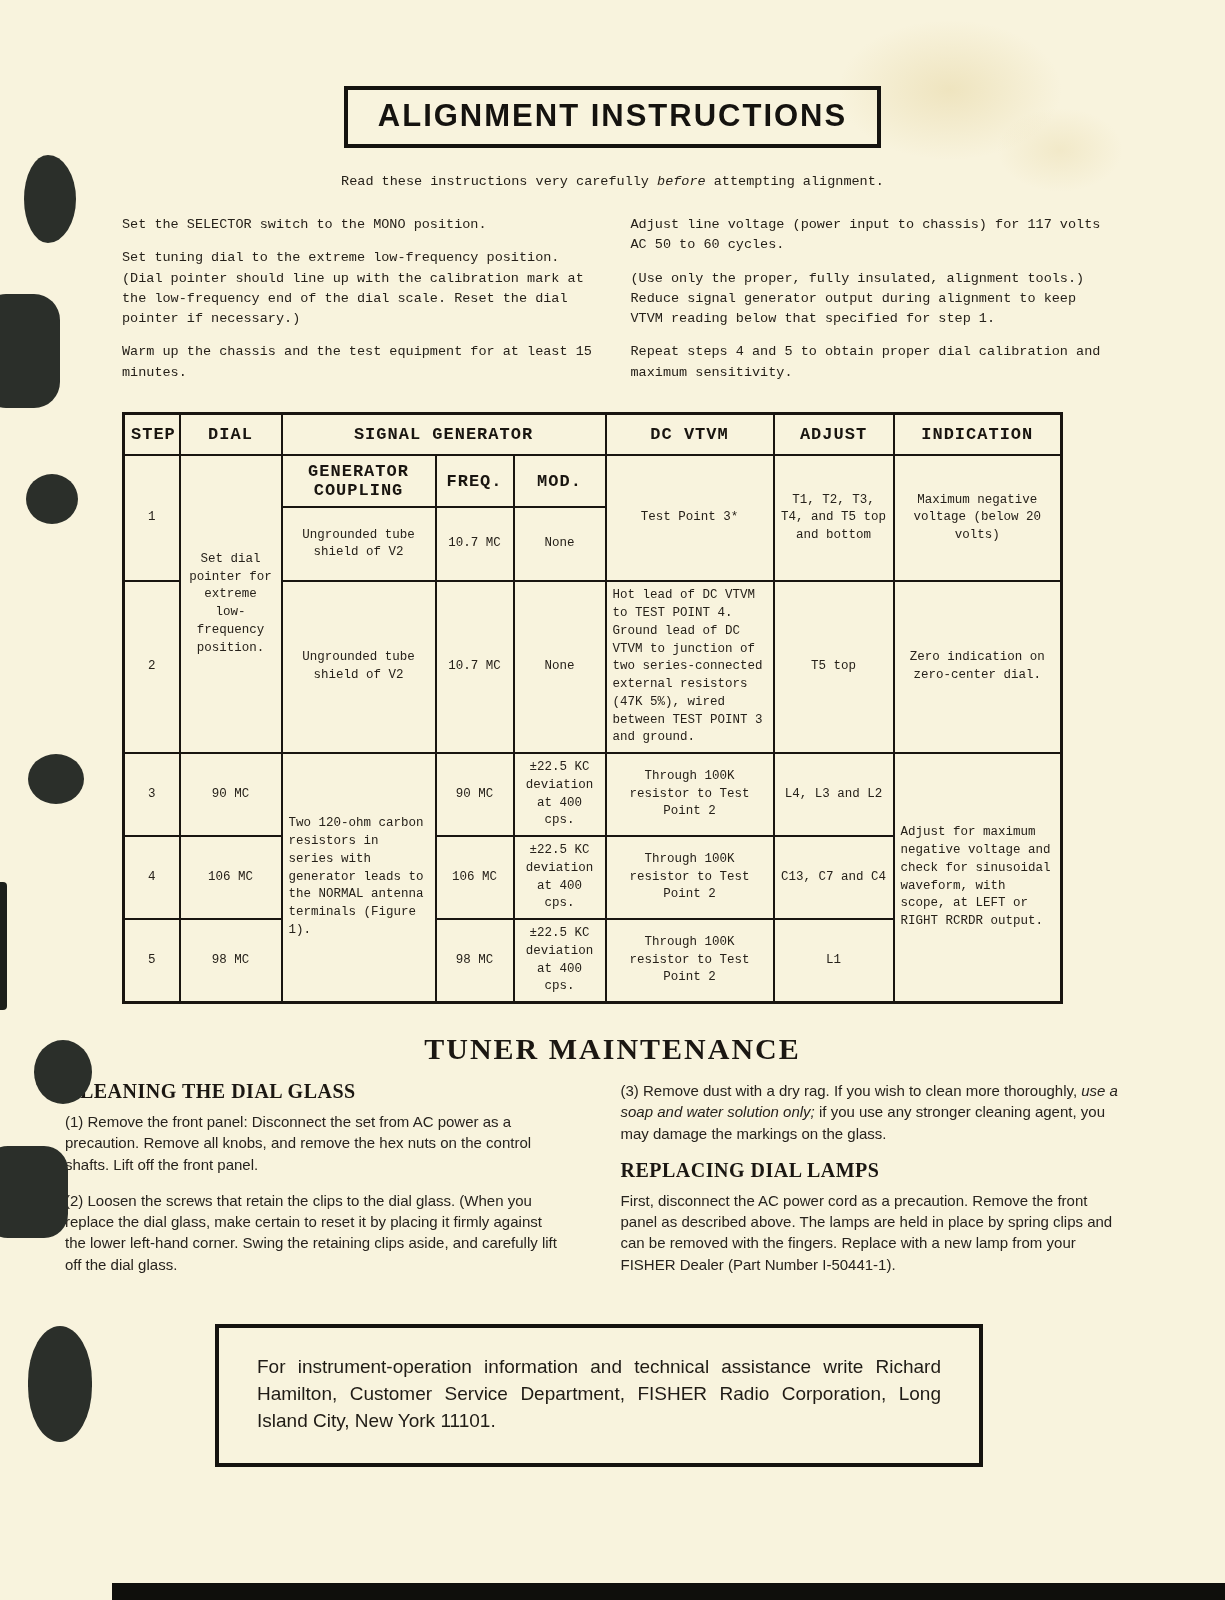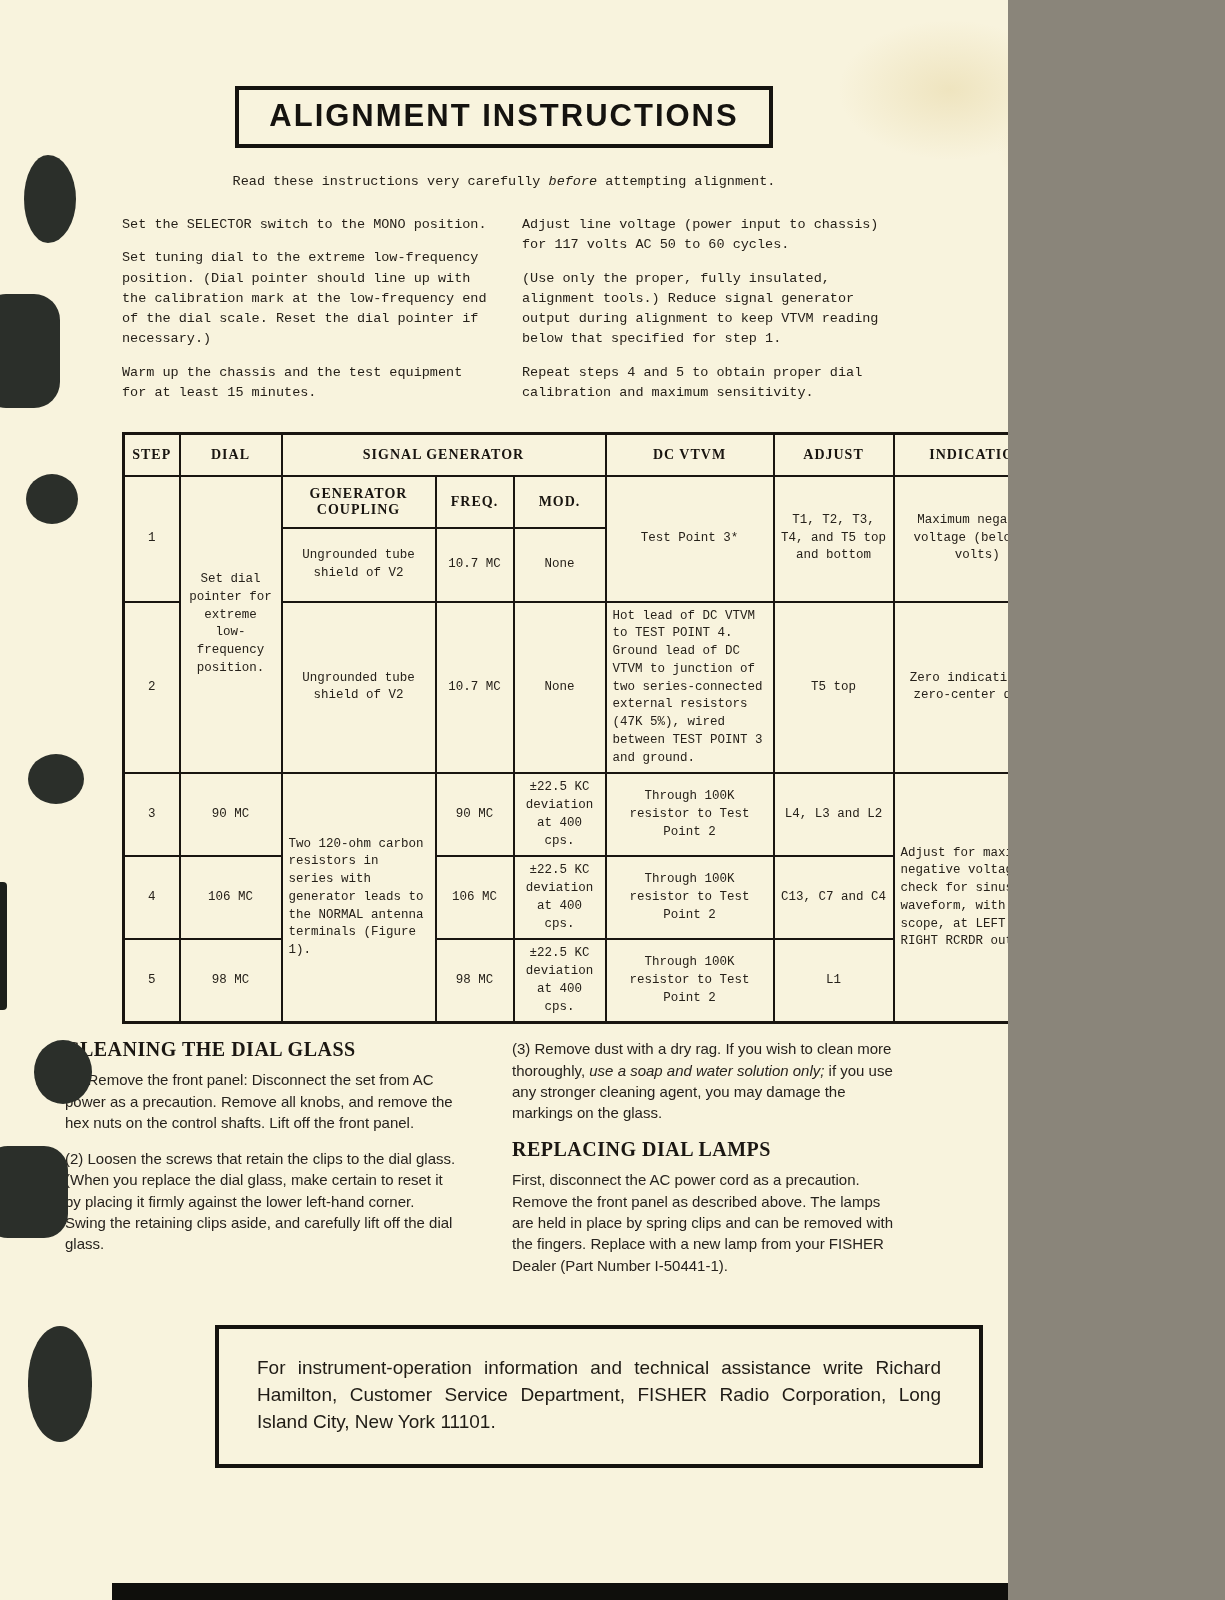--- a/index.html
+++ b/index.html
@@ -1,17 +1,17 @@
 <!DOCTYPE html>
 <html><head>
 <meta charset="utf-8">
 <style>
   html,body{margin:0;padding:0;background:#8a857a;}
   .paper{
-    position:relative;width:1008px;height:1600px;overflow:hidden;
+    position:relative;width:1225px;height:1600px;overflow:hidden;
     background:
       radial-gradient(160px 100px at 950px 90px, rgba(205,175,85,.22), rgba(205,175,85,0) 70%),
       radial-gradient(90px 60px at 1060px 150px, rgba(205,175,85,.15), rgba(205,175,85,0) 70%),
       #f8f3dd;
     color:#211d16;
   }
   .typed{font-family:"Liberation Mono","DejaVu Sans Mono",monospace;color:#26211a;}
 
   
   .title-wrap{padding-top:86px;text-align:center;}
@@ -20,21 +20,21 @@
   .subtitle{margin:26px 0 0;text-align:center;font-size:13.5px;}
 
   
   .intro{display:flex;gap:32px;margin:26px 118px 0 122px;font-size:13.5px;line-height:1.5;}
   .intro .col{flex:1;}
   .intro p{margin:0 0 13px;}
 
   
   .align-table{border-collapse:collapse;table-layout:fixed;width:938px;margin:16px 0 0 122px;border:3px solid #191510;}
   .align-table th,.align-table td{border:2px solid #191510;padding:5px 6px;text-align:center;vertical-align:middle;}
-  .align-table th{font-family:Liberation Serif, serif;font-weight:bold;font-size:14px;letter-spacing:1px;color:#191510;}
+  .align-table th{font-family:Liberation Mono, monospace;font-weight:bold;font-size:17px;letter-spacing:1px;color:#191510;}
   .align-table td{font-family:"Liberation Mono","DejaVu Sans Mono",monospace;font-size:12.5px;line-height:1.42;color:#26211a;}
   .align-table td.left{text-align:left;}
   tr.head{height:42px;}
   tr.subhead{height:52px;}
   tr.r1{height:74px;}
   tr.r2{height:150px;}
   tr.r3{height:76px;}
   tr.r4{height:80px;}
   tr.r5{height:80px;}
 
@@ -166,20 +166,21 @@
       <td>98 MC</td>
       <td>98 MC</td>
       <td>±22.5 KC deviation at 400 cps.</td>
       <td>Through 100K resistor to Test Point 2</td>
       <td>L1</td>
     </tr>
   </tbody>
     </table>
 
 
+  <h2 class="maint-title">TUNER MAINTENANCE</h2>
 
   <section class="maint">
     <div class="col">
       <h3>CLEANING THE DIAL GLASS</h3>
       <p>(1) Remove the front panel: Disconnect the set from AC power as a precaution. Remove all knobs, and remove the hex nuts on the control shafts. Lift off the front panel.</p>
       <p>(2) Loosen the screws that retain the clips to the dial glass. (When you replace the dial glass, make certain to reset it by placing it firmly against the lower left-hand corner. Swing the retaining clips aside, and carefully lift off the dial glass.</p>
     </div>
     <div class="col">
       <p><span>(3) Remove dust with a dry rag. If you wish to clean more thoroughly, </span><i>use a soap and water solution only;</i><span> if you use any stronger cleaning agent, you may damage the markings on the glass.</span></p>
       <h3>REPLACING DIAL LAMPS</h3>

